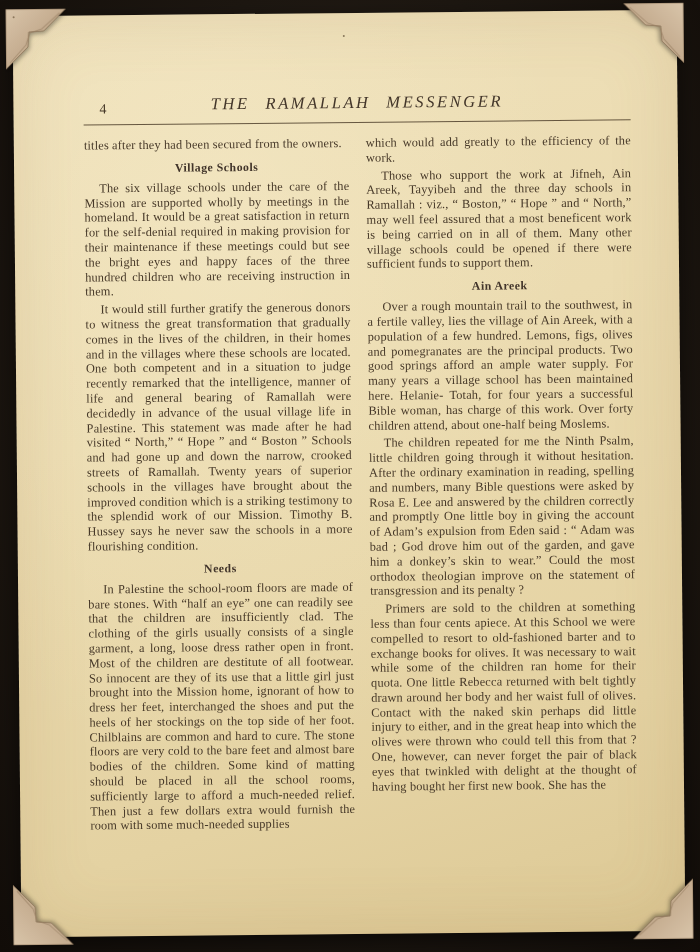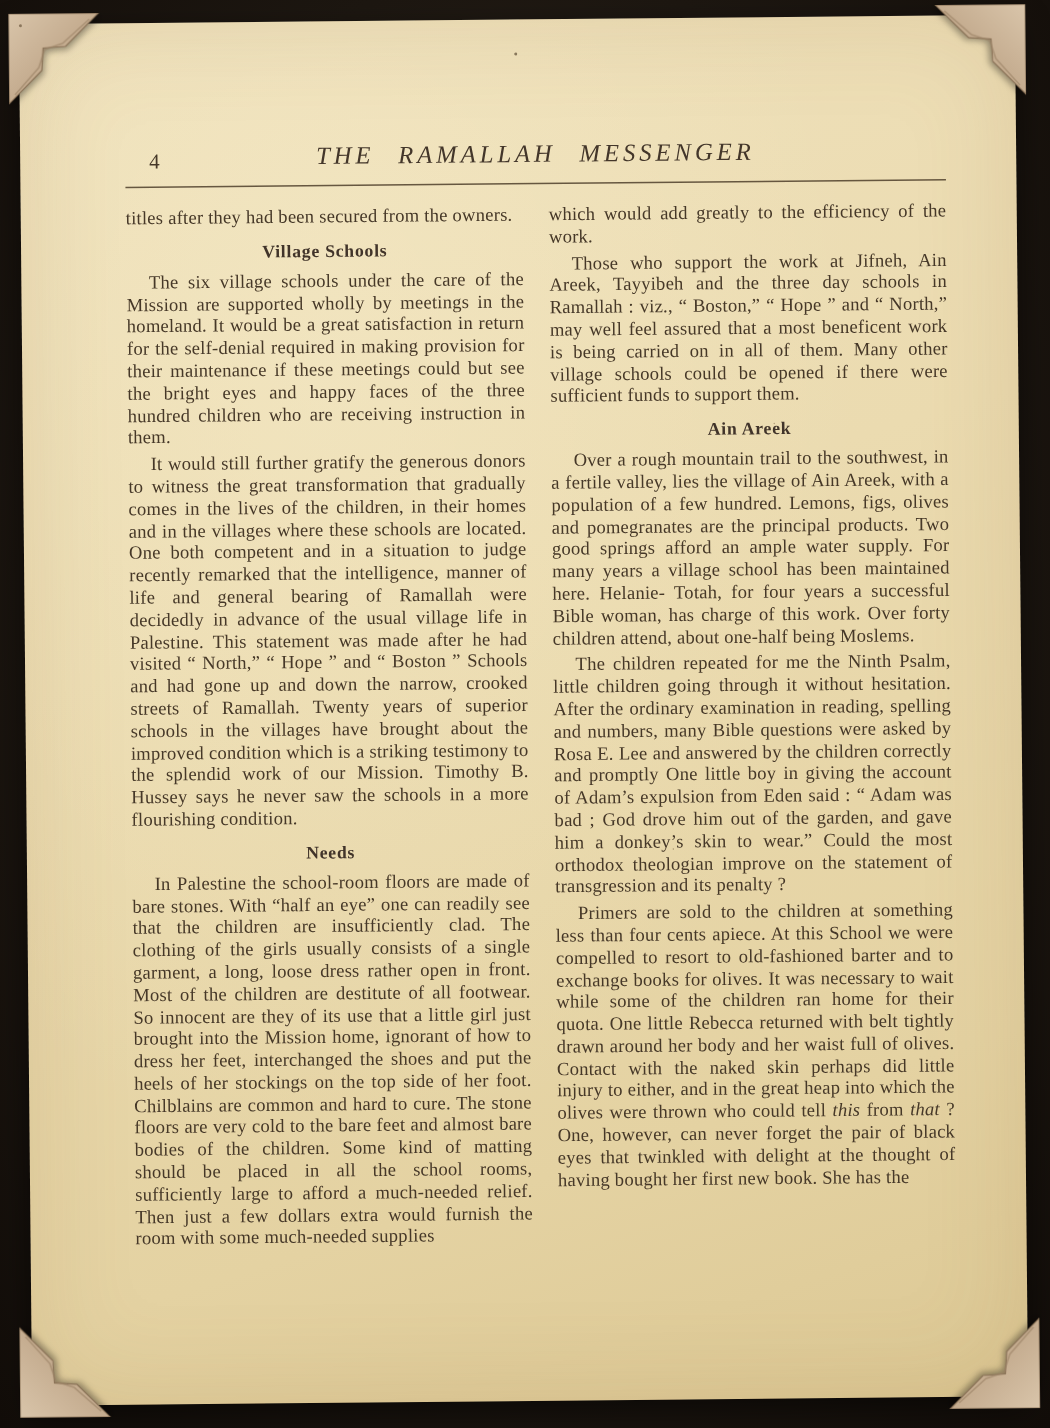--- a/index.html
+++ b/index.html
@@ -63,21 +63,21 @@
   .col{flex:1 1 0; min-width:0;}
   .para{
     margin:0 0 3px 0;
     font-size:12.4px;
     line-height:14.8px;
     text-align:justify;
     text-indent:15px;
     letter-spacing:0.15px;
   }
   .para.no-indent{text-indent:0;}
-  .para .em{font-style:italic;}
+  .para .em{}
   .col-heading{
     text-align:center;
     font-weight:700;
     font-size:11.8px;
     letter-spacing:0.5px;
     margin:8px 0 5px 0;
     color:#41342a;
   }
   .specks{position:absolute;left:0;top:0;width:2px;height:2px;}
   .specks::after{

